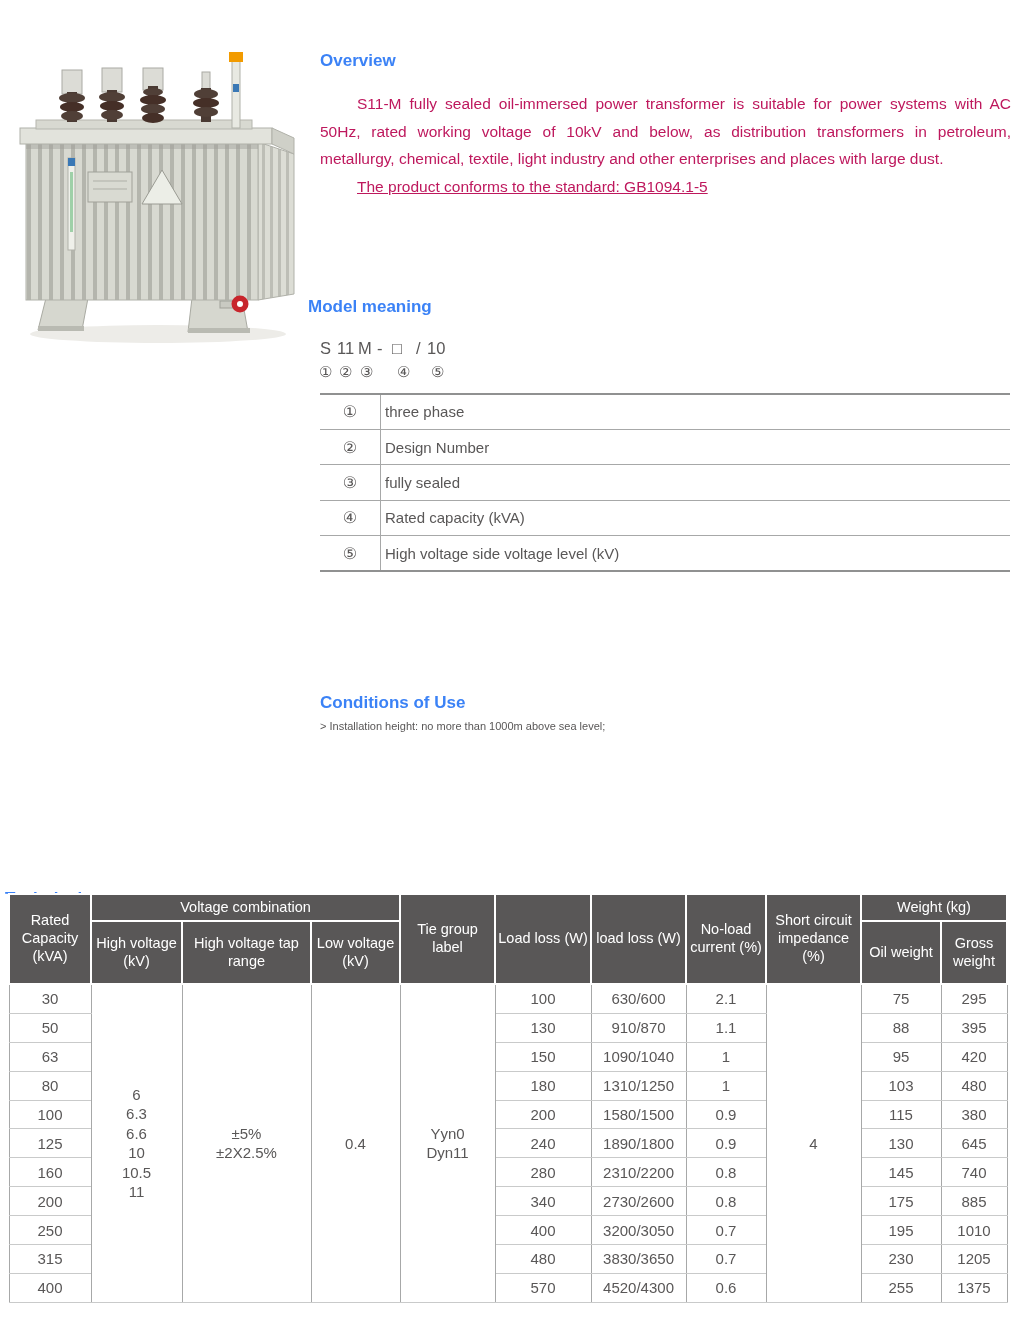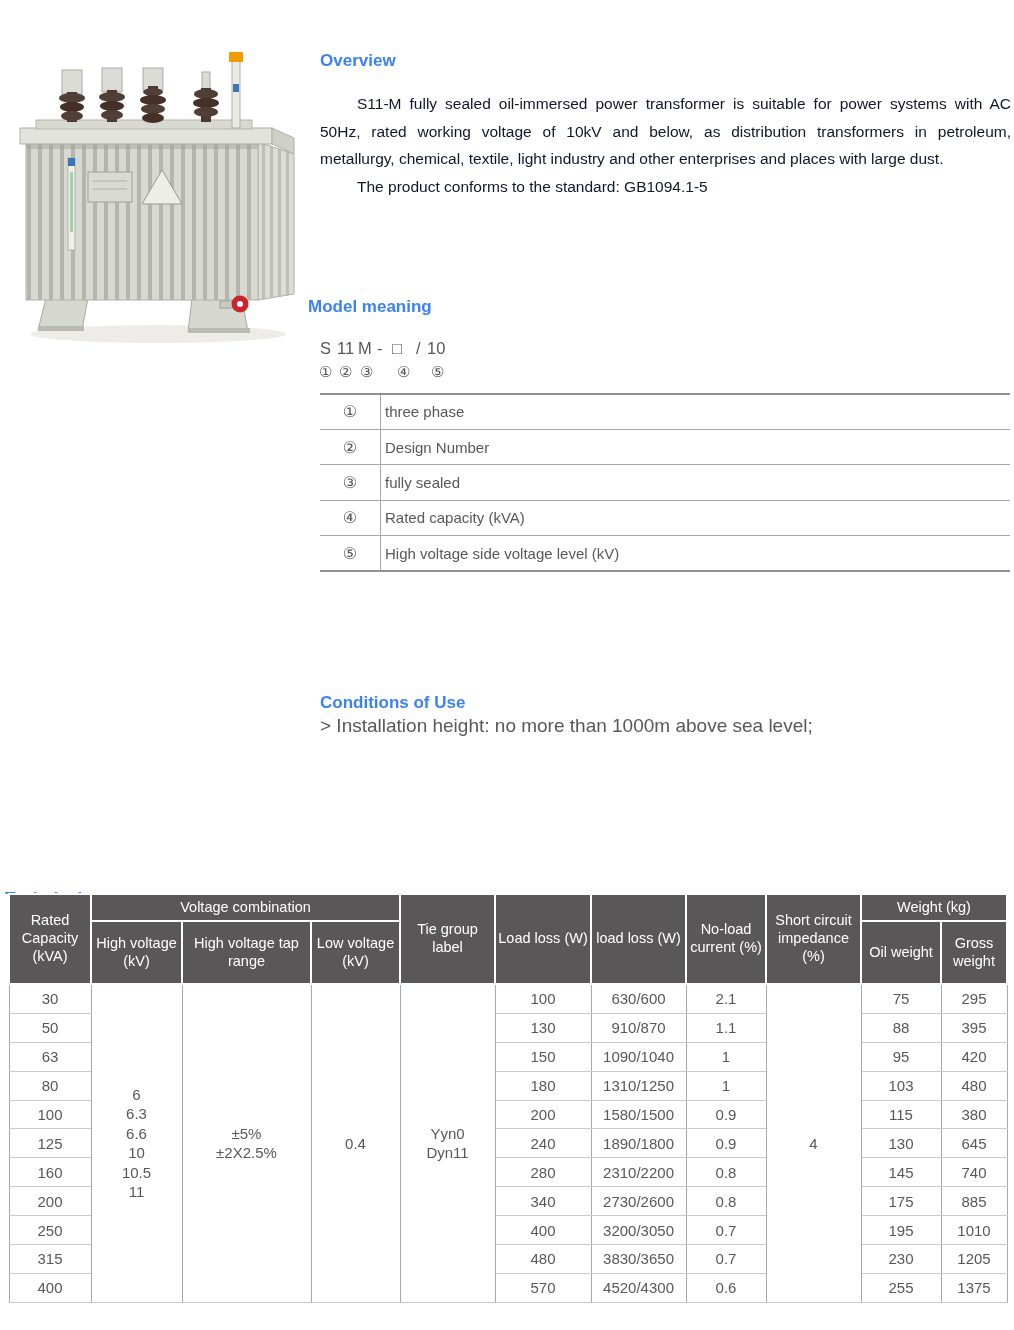--- a/index.html
+++ b/index.html
@@ -11,42 +11,42 @@
   #overview-title   { left:320px; top:52px; }
   #model-title      { left:308px; top:298px;text-align:right; }
   #conditions-title { left:320px; top:670px;margin-top:24px; }
   #technical-title  { left:5px;  top:890px; }
 
   
   .photo-wrap { position:absolute; left:10px; top:42px; width:292px; height:306px; }
 
   
   .overview-text { position:absolute; left:320px; top:90px; width:691px; }
-  .overview-text p { margin:0; color:#0f172a; font-size:15.5px; line-height:27.5px; }
+  .overview-text p { margin:0; color:#be185d; font-size:15.5px; line-height:27.5px; }
   .overview-text p.justify { text-align:justify; text-indent:37px; }
-  .overview-text p.indent  { text-indent:37px; }
+  .overview-text p.indent  { text-indent:37px;text-decoration:underline; }
 
   
   .model-code { position:absolute; left:320px; top:339px; width:260px; height:50px; font-size:16.5px; color:#595757; }
   .model-code span { position:absolute; top:0; }
   .model-marks { position:absolute; left:320px; top:363px; width:260px; height:22px; font-size:15px; color:#595757; }
   .model-marks span { position:absolute; top:0; }
 
   
   .model-table { position:absolute; left:320px; top:393px; width:690px;
     border-collapse:collapse; color:#595757; font-size:15px;
     border-top:2px solid #909191; border-bottom:2px solid #909191; }
   .model-table tr { height:35.4px; }
   .model-table tr + tr td { border-top:1px solid #a7a8a8; }
   .model-table td.num  { width:58px; text-align:center; border-right:1px solid #a7a8a8; font-size:16px; }
   .model-table td.desc { padding-left:4px; }
 
   
   .conditions-list { position:absolute; left:320px; top:712px; width:690px; }
-  .conditions-list div { color:#595757; font-size:19px; line-height:28px; }
+  .conditions-list div { color:#595757; font-size:11px; line-height:28px; }
 
   
   .tech-table { position:absolute; left:8px; top:893px; width:998px;
     border-collapse:collapse; table-layout:fixed; text-align:center; }
   .tech-table thead th {
     background:#595757; color:#ffffff; font-weight:normal; font-size:14.5px;
     border:2px solid #ffffff; line-height:1.22; padding:2px 1px; }
   .tech-table thead tr.h1 { height:27px; }
   .tech-table thead tr.h2 { height:63px; }
   .tech-table tbody td {

